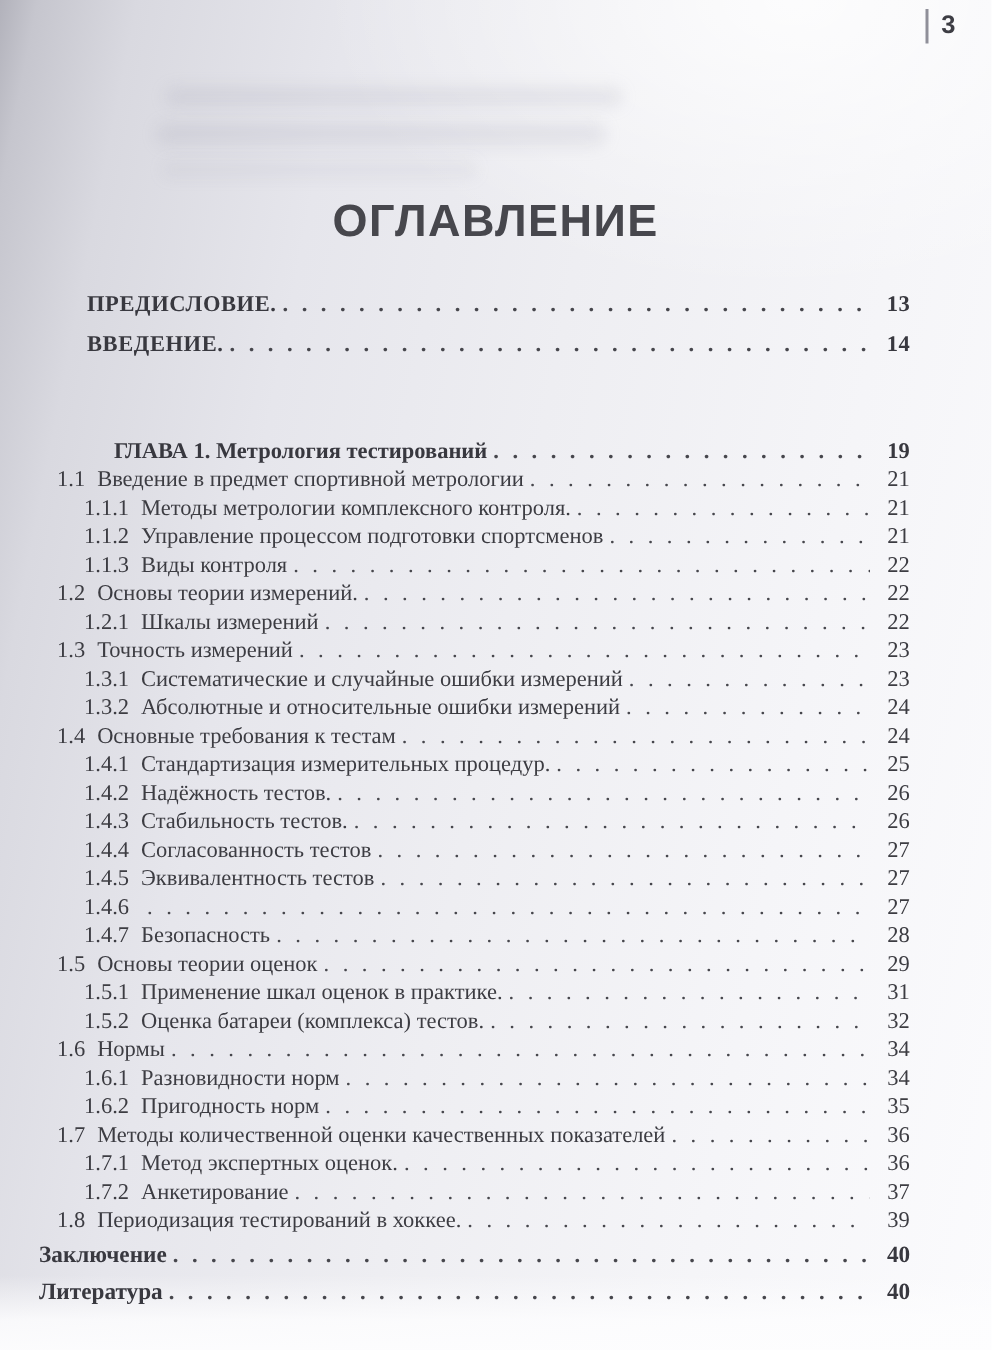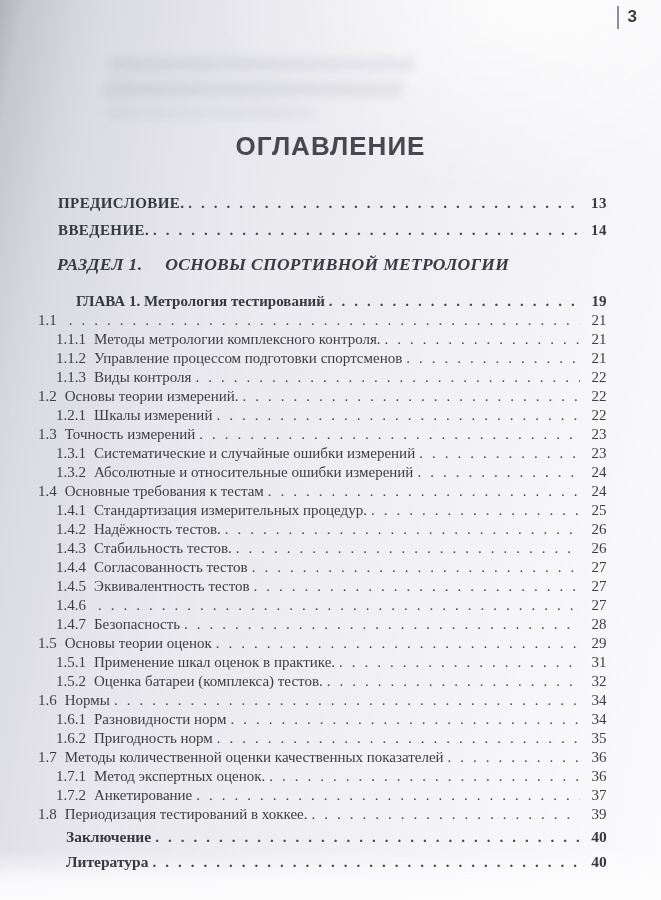--- a/index.html
+++ b/index.html
@@ -27,21 +27,21 @@
   .corner-bar { width: 2px; height: 23px; background: #8f8f99; margin-top: 1px; }
   .corner-num {
     font-family: "Liberation Sans", "DejaVu Sans", sans-serif;
     font-weight: bold; font-size: 17px; line-height: 24px; color: #3d3d44;
   }
 
   .toc-title {
     position: absolute; top: 131px; left: 0; right: 0; margin: 0;
     text-align: center;
     font-family: "Liberation Sans", "DejaVu Sans", sans-serif;
-    font-weight: bold; font-size: 26px; letter-spacing: 1px; color: #47474d;
+    font-weight: bold; font-size: 30px; letter-spacing: 1px; color: #47474d;
   }
 
   .toc-line {
     display: flex; align-items: baseline;
     box-sizing: border-box;
     padding-right: 50px;
     white-space: nowrap;
   }
   .entry-num { margin-right: 8px; text-align: center; }
   .leader { flex: 1 1 auto; overflow: hidden; white-space: nowrap; margin: 0 7px 0 4px; color: #46464c; }
@@ -67,21 +67,21 @@
   }
   .section-heading .section-title { margin-left: 23px; }
 
   .main-list { position: absolute; top: 292px; left: 0; right: 0; font-size: 15px; }
   .main-list .toc-line { height: 19px; line-height: 19px; }
   .chapter-line { font-weight: bold; padding-left: 76px; color: #38383f; }
   .chapter-line .leader::after { font-weight: bold; }
   .level-1 { padding-left: 38px; }
   .level-2 { padding-left: 56px; }
 
-  .closing-list { position: absolute; top: 824px; left: 0; right: 0; font-size: 15.5px; padding-left: 40px; }
+  .closing-list { position: absolute; top: 824px; left: 0; right: 0; font-size: 15.5px; }
   .closing-list .toc-line {
     height: 25px; line-height: 25px;
     padding-left: 26px;
     font-weight: bold; color: #38383f;
   }
   .closing-list .leader::after { font-weight: bold; }
 </style>
 </head>
 <body>
 
@@ -104,32 +104,30 @@
     <span class="leader"></span>
     <span class="pnum">13</span>
   </div>
       <div class="toc-line">
     <span class="entry-label">ВВЕДЕНИЕ.</span>
     <span class="leader"></span>
     <span class="pnum">14</span>
   </div>
     </div>
 
-  <div class="section-heading">
-    <span class="section-number">РАЗДЕЛ 1.</span><span class="section-title">ОСНОВЫ СПОРТИВНОЙ МЕТРОЛОГИИ</span>
-  </div>
 
   <div class="main-list" id="main-list">
       <div class="toc-line chapter-line">
     <span class="entry-label">ГЛАВА 1. Метрология тестирований</span>
     <span class="leader"></span>
     <span class="pnum">19</span>
   </div>
       <div class="toc-line level-1">
     <span class="entry-num">1.1</span>
+    <span class="entry-label">Введение в предмет спортивной метрологии</span>
     <span class="leader"></span>
     <span class="pnum">21</span>
   </div>
       <div class="toc-line level-2">
     <span class="entry-num">1.1.1</span>
     <span class="entry-label">Методы метрологии комплексного контроля.</span>
     <span class="leader"></span>
     <span class="pnum">21</span>
   </div>
       <div class="toc-line level-2">

